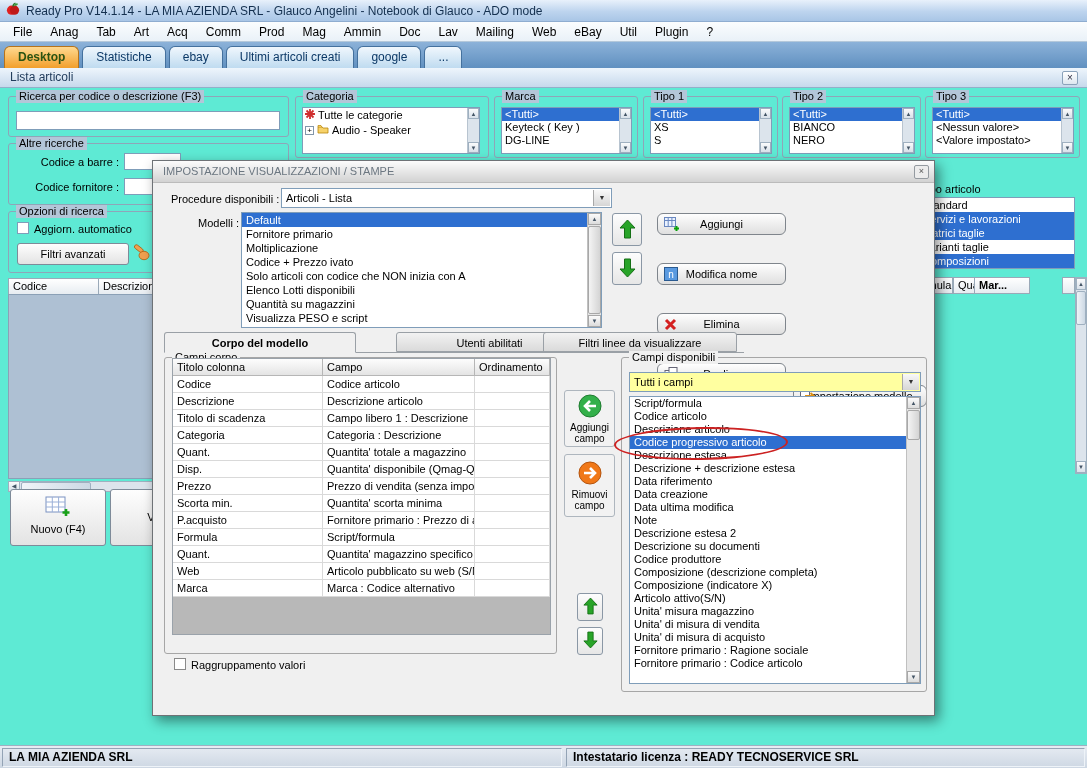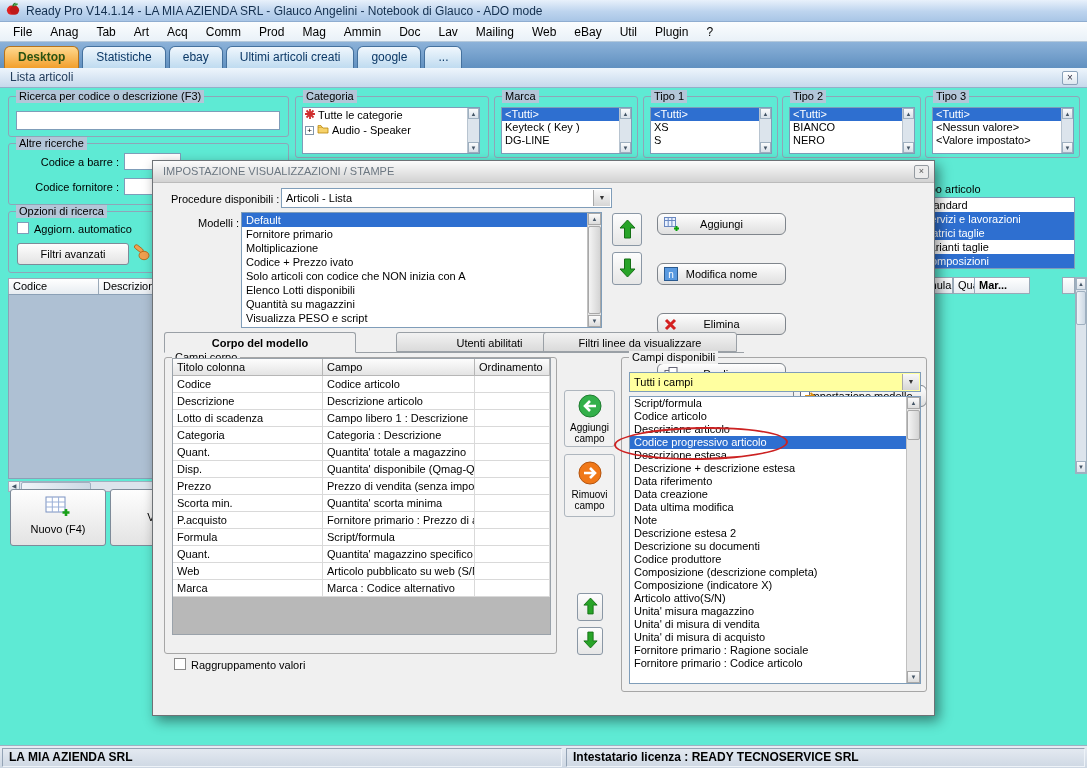--- a/index.html
+++ b/index.html
@@ -330,21 +330,21 @@
           <div class="gh">Titolo colonna</div>
           <div class="gh">Campo</div>
           <div class="gh">Ordinamento</div>
 
           <div class="gc">Codice</div>
             <div class="gc">Codice articolo</div>
             <div class="gc"></div>
           <div class="gc">Descrizione</div>
             <div class="gc">Descrizione articolo</div>
             <div class="gc"></div>
-          <div class="gc">Lotto di scadenza</div>
+          <div class="gc">Titolo di scadenza</div>
             <div class="gc">Campo libero 1 : Descrizione</div>
             <div class="gc"></div>
           <div class="gc">Categoria</div>
             <div class="gc">Categoria : Descrizione</div>
             <div class="gc"></div>
           <div class="gc">Quant.</div>
             <div class="gc">Quantita' totale a magazzino</div>
             <div class="gc"></div>
           <div class="gc">Disp.</div>
             <div class="gc">Quantita' disponibile (Qmag-Qord)</div>

